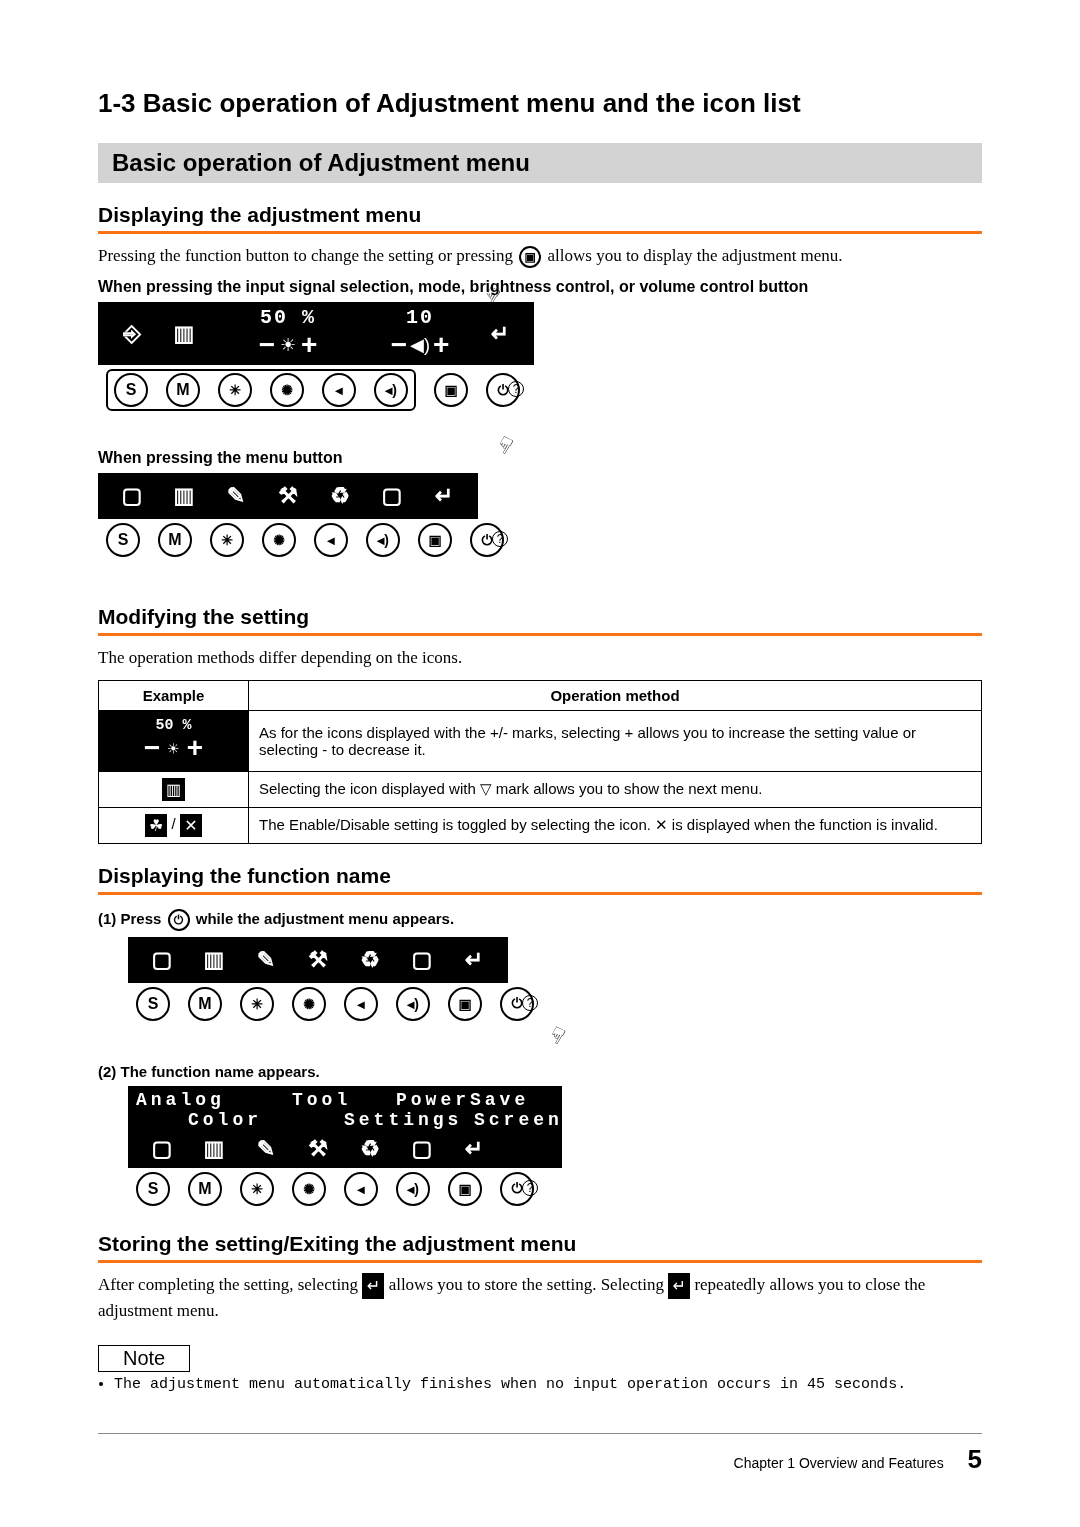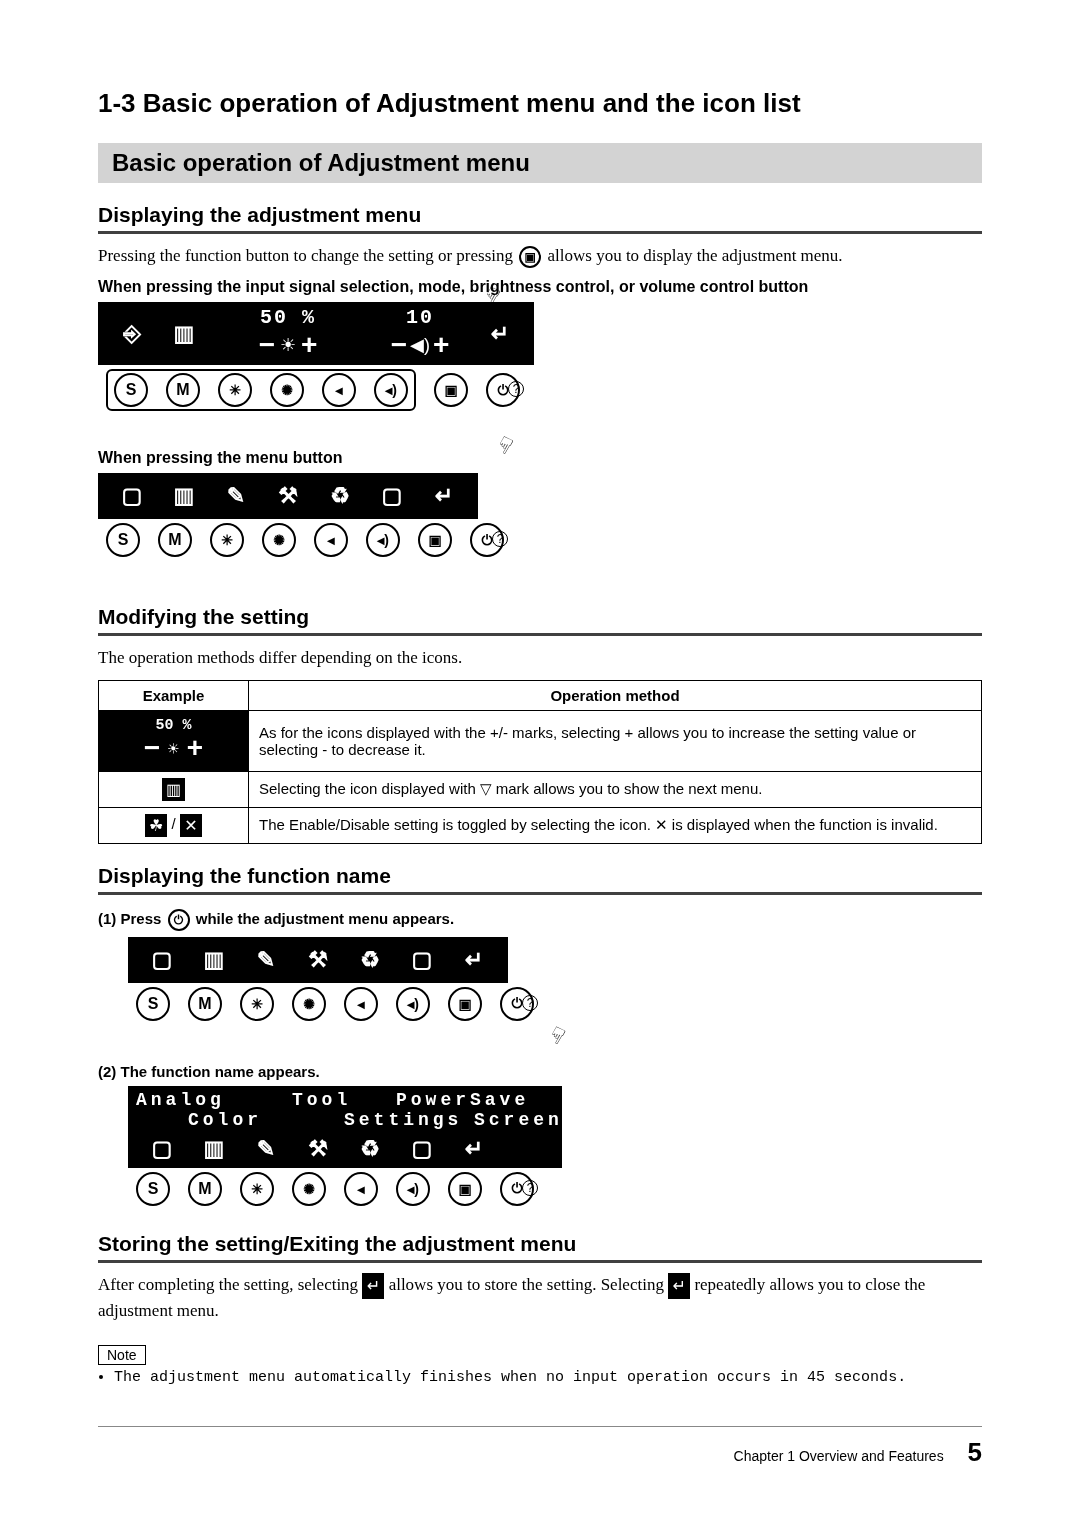--- a/index.html
+++ b/index.html
@@ -1,39 +1,39 @@
 <!DOCTYPE html>
 <html><head>
 <meta charset="utf-8">
 <style>
 * { box-sizing: border-box; margin: 0; padding: 0; }
 body { width: 1080px; min-height: 1527px; background: #fff; font-family: Arial, sans-serif; padding: 88px 98px 40px 98px; color: #000; }
 h2.main-heading { font-size: 26px; font-weight: bold; margin-bottom: 24px; }
 h2.bar-heading { font-size: 24px; font-weight: bold; background: #d3d3d3; padding: 6px 14px; margin-bottom: 14px; }
-h3.sub-heading { font-size: 21px; font-weight: bold; border-bottom: 3px solid #404040; padding-bottom: 4px; margin-bottom: 10px; margin-top: 20px; }
+h3.sub-heading { font-size: 21px; font-weight: bold; border-bottom: 3px solid #f97316; padding-bottom: 4px; margin-bottom: 10px; margin-top: 20px; }
 p.body-text { font-family: Georgia, 'Times New Roman', serif; font-size: 17px; margin: 8px 0; line-height: 1.4; }
 p.bold-line { font-size: 16px; font-weight: bold; margin: 10px 0 6px 0; }
 .osd-bar { display: flex; align-items: center; background: #000; padding: 4px 8px; gap: 0; width: fit-content; }
 .osd-icon { width: 52px; height: 38px; display: flex; align-items: center; justify-content: center; color: #fff; font-size: 22px; font-weight: bold; }
 .osd-label-row { display: flex; color: #fff; font-family: 'Courier New', monospace; font-size: 18px; letter-spacing: 4px; font-weight: bold; }
 .osd-stack { display: flex; flex-direction: column; align-items: center; }
 .btn-row { display: flex; align-items: center; gap: 0; margin-top: 4px; padding-left: 8px; }
 .circle-btn { width: 34px; height: 34px; border: 2px solid #000; border-radius: 50%; display: flex; align-items: center; justify-content: center; font-size: 16px; font-weight: bold; margin-right: 18px; background: #fff; }
 .circle-btn.icon-fill { font-size: 14px; }
 .pointer-hand { margin-top: 2px; margin-left: -18px; transform: rotate(30deg); font-size: 22px; display: inline-block; }
 .btn-group-border { display: inline-flex; border: 2px solid #000; border-radius: 6px; padding: 2px 6px; }
 table.op-table { border-collapse: collapse; width: 100%; margin: 10px 0 20px 0; }
 table.op-table th, table.op-table td { border: 1px solid #000; padding: 6px 10px; font-size: 15px; }
 table.op-table th { text-align: center; font-weight: bold; }
 td.example-cell { background: #000; color: #fff; text-align: center; width: 150px; font-family: 'Courier New', monospace; font-weight: bold; font-size: 18px; }
 td.example-icon { text-align: center; width: 150px; }
 .inline-icon { display: inline-block; background: #000; color: #fff; padding: 2px 4px; font-size: 16px; vertical-align: middle; min-width: 22px; text-align: center; }
 .step-label { font-weight: bold; font-size: 15px; margin: 14px 0 6px 0; }
 .indent { padding-left: 30px; }
-.note-box { border: 1px solid #000; display: inline-block; padding: 1px 8px; font-size: 14px; margin-top: 14px; }
+.note-box { border: 1px solid #000; display: inline-block; padding: 1px 24px; font-size: 20px; margin-top: 14px; }
 ul.note-list { list-style: disc; padding-left: 16px; margin-top: 4px; }
 ul.note-list li { font-family: Liberation Mono, monospace; font-size: 15px; }
 .footer { margin-top: 40px; border-top: 1px solid #888; padding-top: 10px; text-align: right; font-size: 14px; }
 .footer .pg { font-size: 26px; font-weight: bold; margin-left: 20px; }
 .flex-inline { display: inline-flex; vertical-align: middle; }
 .osd-pct-group { display: flex; align-items: center; gap: 2px; color: #fff; }
 .osd-minus, .osd-plus { font-size: 28px; font-weight: bold; color: #fff; }
 .osd-val { font-family: 'Courier New', monospace; font-weight: bold; font-size: 20px; color: #fff; letter-spacing: 2px; }
 .small-icon { font-size: 18px; display: inline-block; width: 22px; text-align: center; }
 </style>

